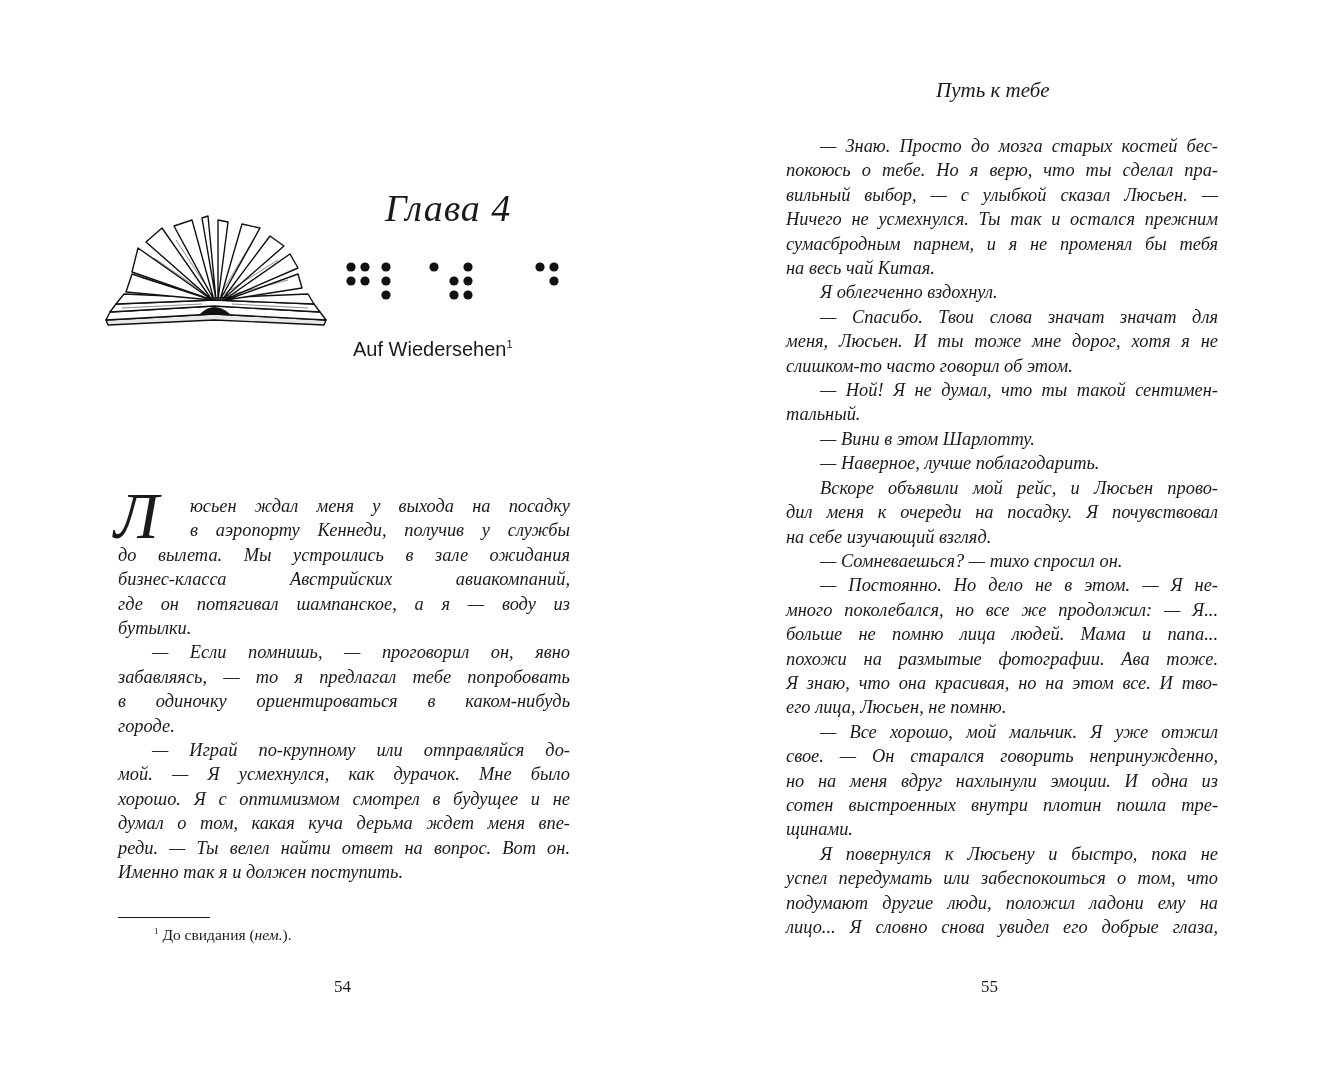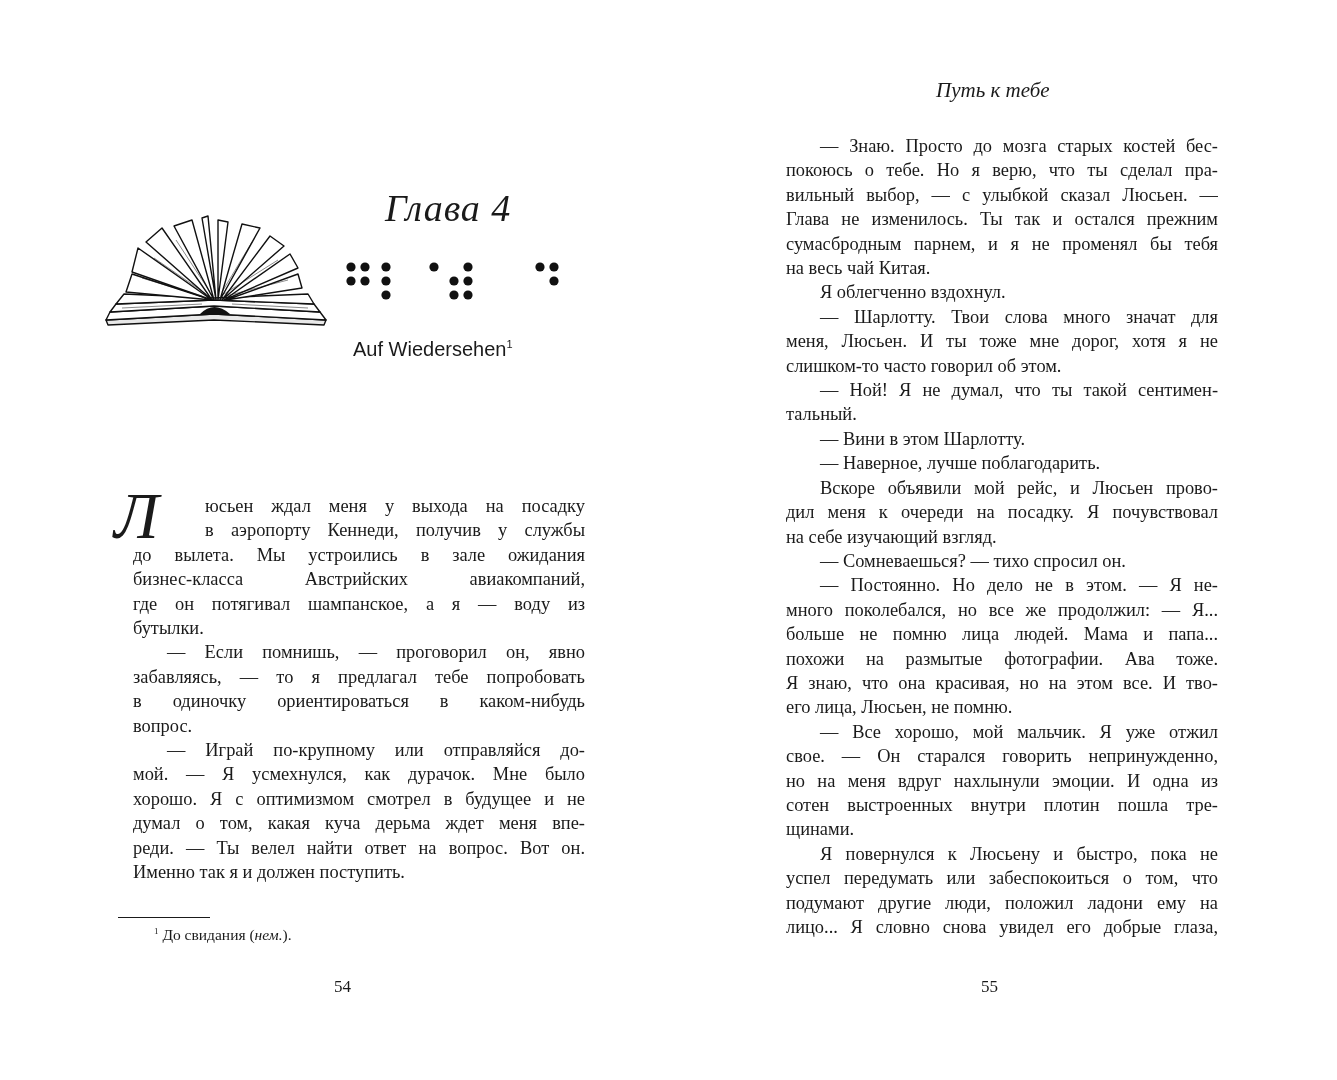--- a/index.html
+++ b/index.html
@@ -9,25 +9,25 @@
   .page-right { left: 668px; width: 669px; }
 
   
   .book-illustration { position: absolute; left: 102px; top: 208px; width: 228px; height: 120px; }
   .chapter-title { position: absolute; left: 385px; top: 186px; font-size: 38px; font-style: italic; font-family: "Liberation Serif", serif; letter-spacing: 1px; }
   .braille { position: absolute; left: 340px; top: 255px; width: 230px; height: 50px; }
   .chapter-subtitle { position: absolute; left: 353px; top: 338px; font-family: "Liberation Sans", sans-serif; font-size: 20px; }
   .chapter-subtitle sup { font-size: 11px; vertical-align: super; }
 
   .text-block { position: absolute; font-family: "Liberation Serif", serif; font-size: 18.4px; line-height: 24.4px; text-align: justify; }
-  .line { display: block; text-align: justify; text-align-last: justify; white-space: nowrap; }
+  .line { display: block; text-align: justify; text-align-last: justify; white-space: nowrap; font-style: italic; }
   .line.last { text-align-last: left; }
   .indent { text-indent: 34px; }
 
-  .left-text { left: 133px; top: 494px; width: 452px; }
+  .left-text { left: 118px; top: 494px; width: 452px; }
   .drop-cap { position: absolute; left: 114px; top: 486px; font-family: "Liberation Serif", serif; font-style: italic; font-size: 66px; line-height: 60px; }
   .drop-lines { padding-left: 72px; }
 
   .footnote-rule { position: absolute; left: 118px; top: 917px; width: 92px; height: 0; border-top: 1.5px solid #1a1a1a; }
   .footnote { position: absolute; left: 142px; top: 926px; font-family: "Liberation Serif", serif; font-size: 15.5px; margin-left: 12px; }
   .footnote sup { font-size: 9px; }
   .footnote em { font-style: italic; }
 
   .page-number { position: absolute; font-family: "Liberation Serif", serif; font-size: 17px; }
   .pn-left { left: 334px; top: 977px; text-align: right; }
@@ -102,21 +102,21 @@
       <span class="line">в аэропорту Кеннеди, получив у службы</span>
     </div>
     <div id="left-lines">
         <span class="line">до вылета. Мы устроились в зале ожидания</span>
         <span class="line">бизнес-класса Австрийских авиакомпаний,</span>
         <span class="line">где он потягивал шампанское, а я — воду из</span>
         <span class="line last">бутылки.</span>
         <span class="line indent">— Если помнишь, — проговорил он, явно</span>
         <span class="line">забавляясь, — то я предлагал тебе попробовать</span>
         <span class="line">в одиночку ориентироваться в каком-нибудь</span>
-        <span class="line last">вопрос.</span>
+        <span class="line last">городе.</span>
         <span class="line indent">— Играй по-крупному или отправляйся до-</span>
         <span class="line">мой. — Я усмехнулся, как дурачок. Мне было</span>
         <span class="line">хорошо. Я с оптимизмом смотрел в будущее и не</span>
         <span class="line">думал о том, какая куча дерьма ждет меня впе-</span>
         <span class="line">реди. — Ты велел найти ответ на вопрос. Вот он.</span>
         <span class="line last">Именно так я и должен поступить.</span>
       </div>
   </div>
 
   <div class="footnote-rule"></div>
@@ -124,25 +124,25 @@
 
   <div class="page-number pn-left">54</div>
 </div>
 
 <div class="page page-right">
   <div class="running-head">Путь к тебе</div>
   <div class="text-block right-text" id="right-lines">
       <span class="line indent">— Знаю. Просто до мозга старых костей бес-</span>
       <span class="line">покоюсь о тебе. Но я верю, что ты сделал пра-</span>
       <span class="line">вильный выбор, — с улыбкой сказал Люсьен. —</span>
-      <span class="line">Глава не изменилось. Ты так и остался прежним</span>
+      <span class="line">Ничего не усмехнулся. Ты так и остался прежним</span>
       <span class="line">сумасбродным парнем, и я не променял бы тебя</span>
       <span class="line last">на весь чай Китая.</span>
       <span class="line indent last">Я облегченно вздохнул.</span>
-      <span class="line indent">— Шарлотту. Твои слова много значат для</span>
+      <span class="line indent">— Спасибо. Твои слова значат значат для</span>
       <span class="line">меня, Люсьен. И ты тоже мне дорог, хотя я не</span>
       <span class="line last">слишком-то часто говорил об этом.</span>
       <span class="line indent">— Ной! Я не думал, что ты такой сентимен-</span>
       <span class="line last">тальный.</span>
       <span class="line indent last">— Вини в этом Шарлотту.</span>
       <span class="line indent last">— Наверное, лучше поблагодарить.</span>
       <span class="line indent">Вскоре объявили мой рейс, и Люсьен прово-</span>
       <span class="line">дил меня к очереди на посадку. Я почувствовал</span>
       <span class="line last">на себе изучающий взгляд.</span>
       <span class="line indent last">— Сомневаешься? — тихо спросил он.</span>

